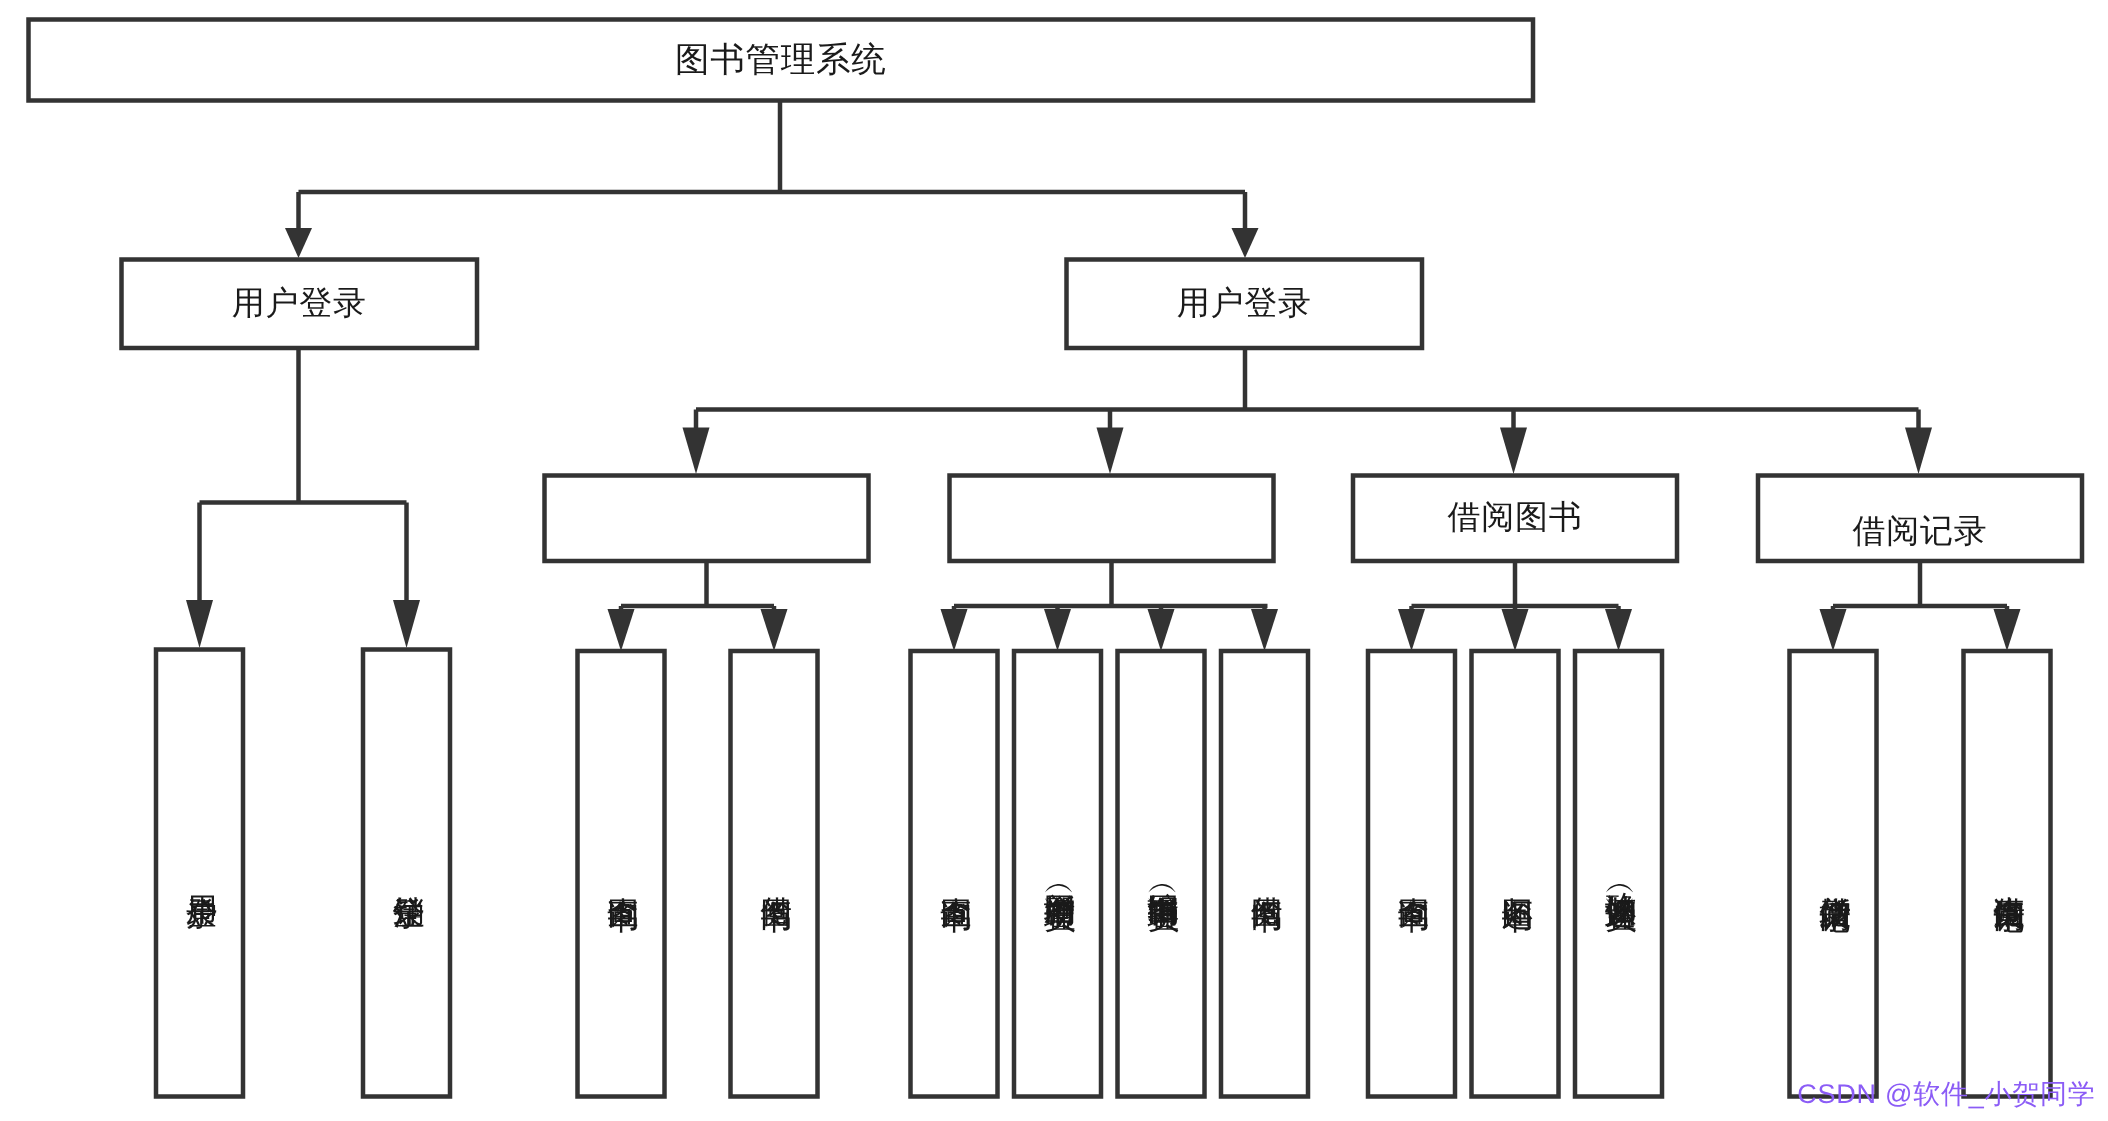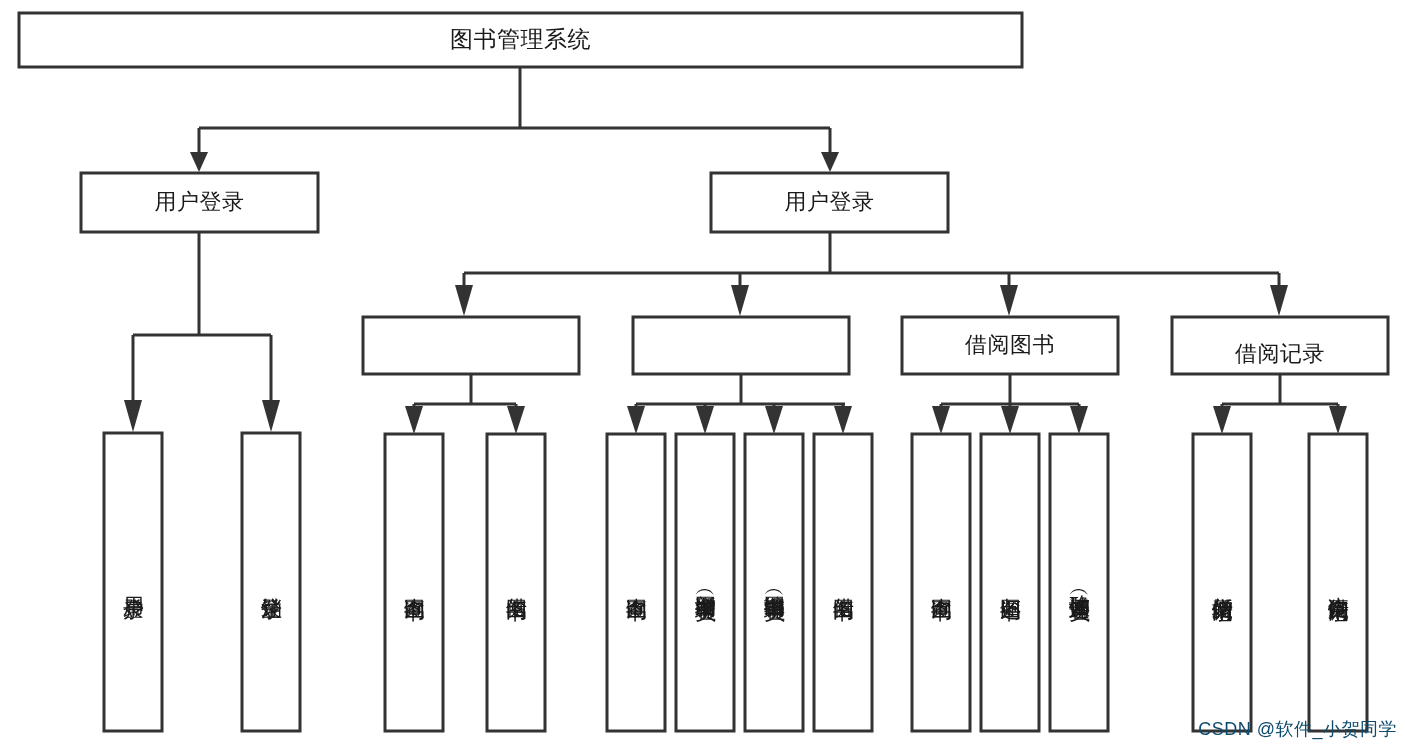--- a/index.html
+++ b/index.html
@@ -66,21 +66,21 @@
     writing-mode: vertical-rl;
     text-orientation: upright;
     letter-spacing: 1px;
     pointer-events: none;
   }
   .watermark {
     position: absolute;
     right: 8px;
     bottom: 6px;
     font-size: 18px;
-    color: #0c4a6e;
+    color: #8b5cf6;
     letter-spacing: 0.5px;
     white-space: nowrap;
   }
 </style>
 </head>
 <body>
 
 <div id="diagram-root">
 
   <svg id="diagram-svg" viewBox="0 0 1405 747">

